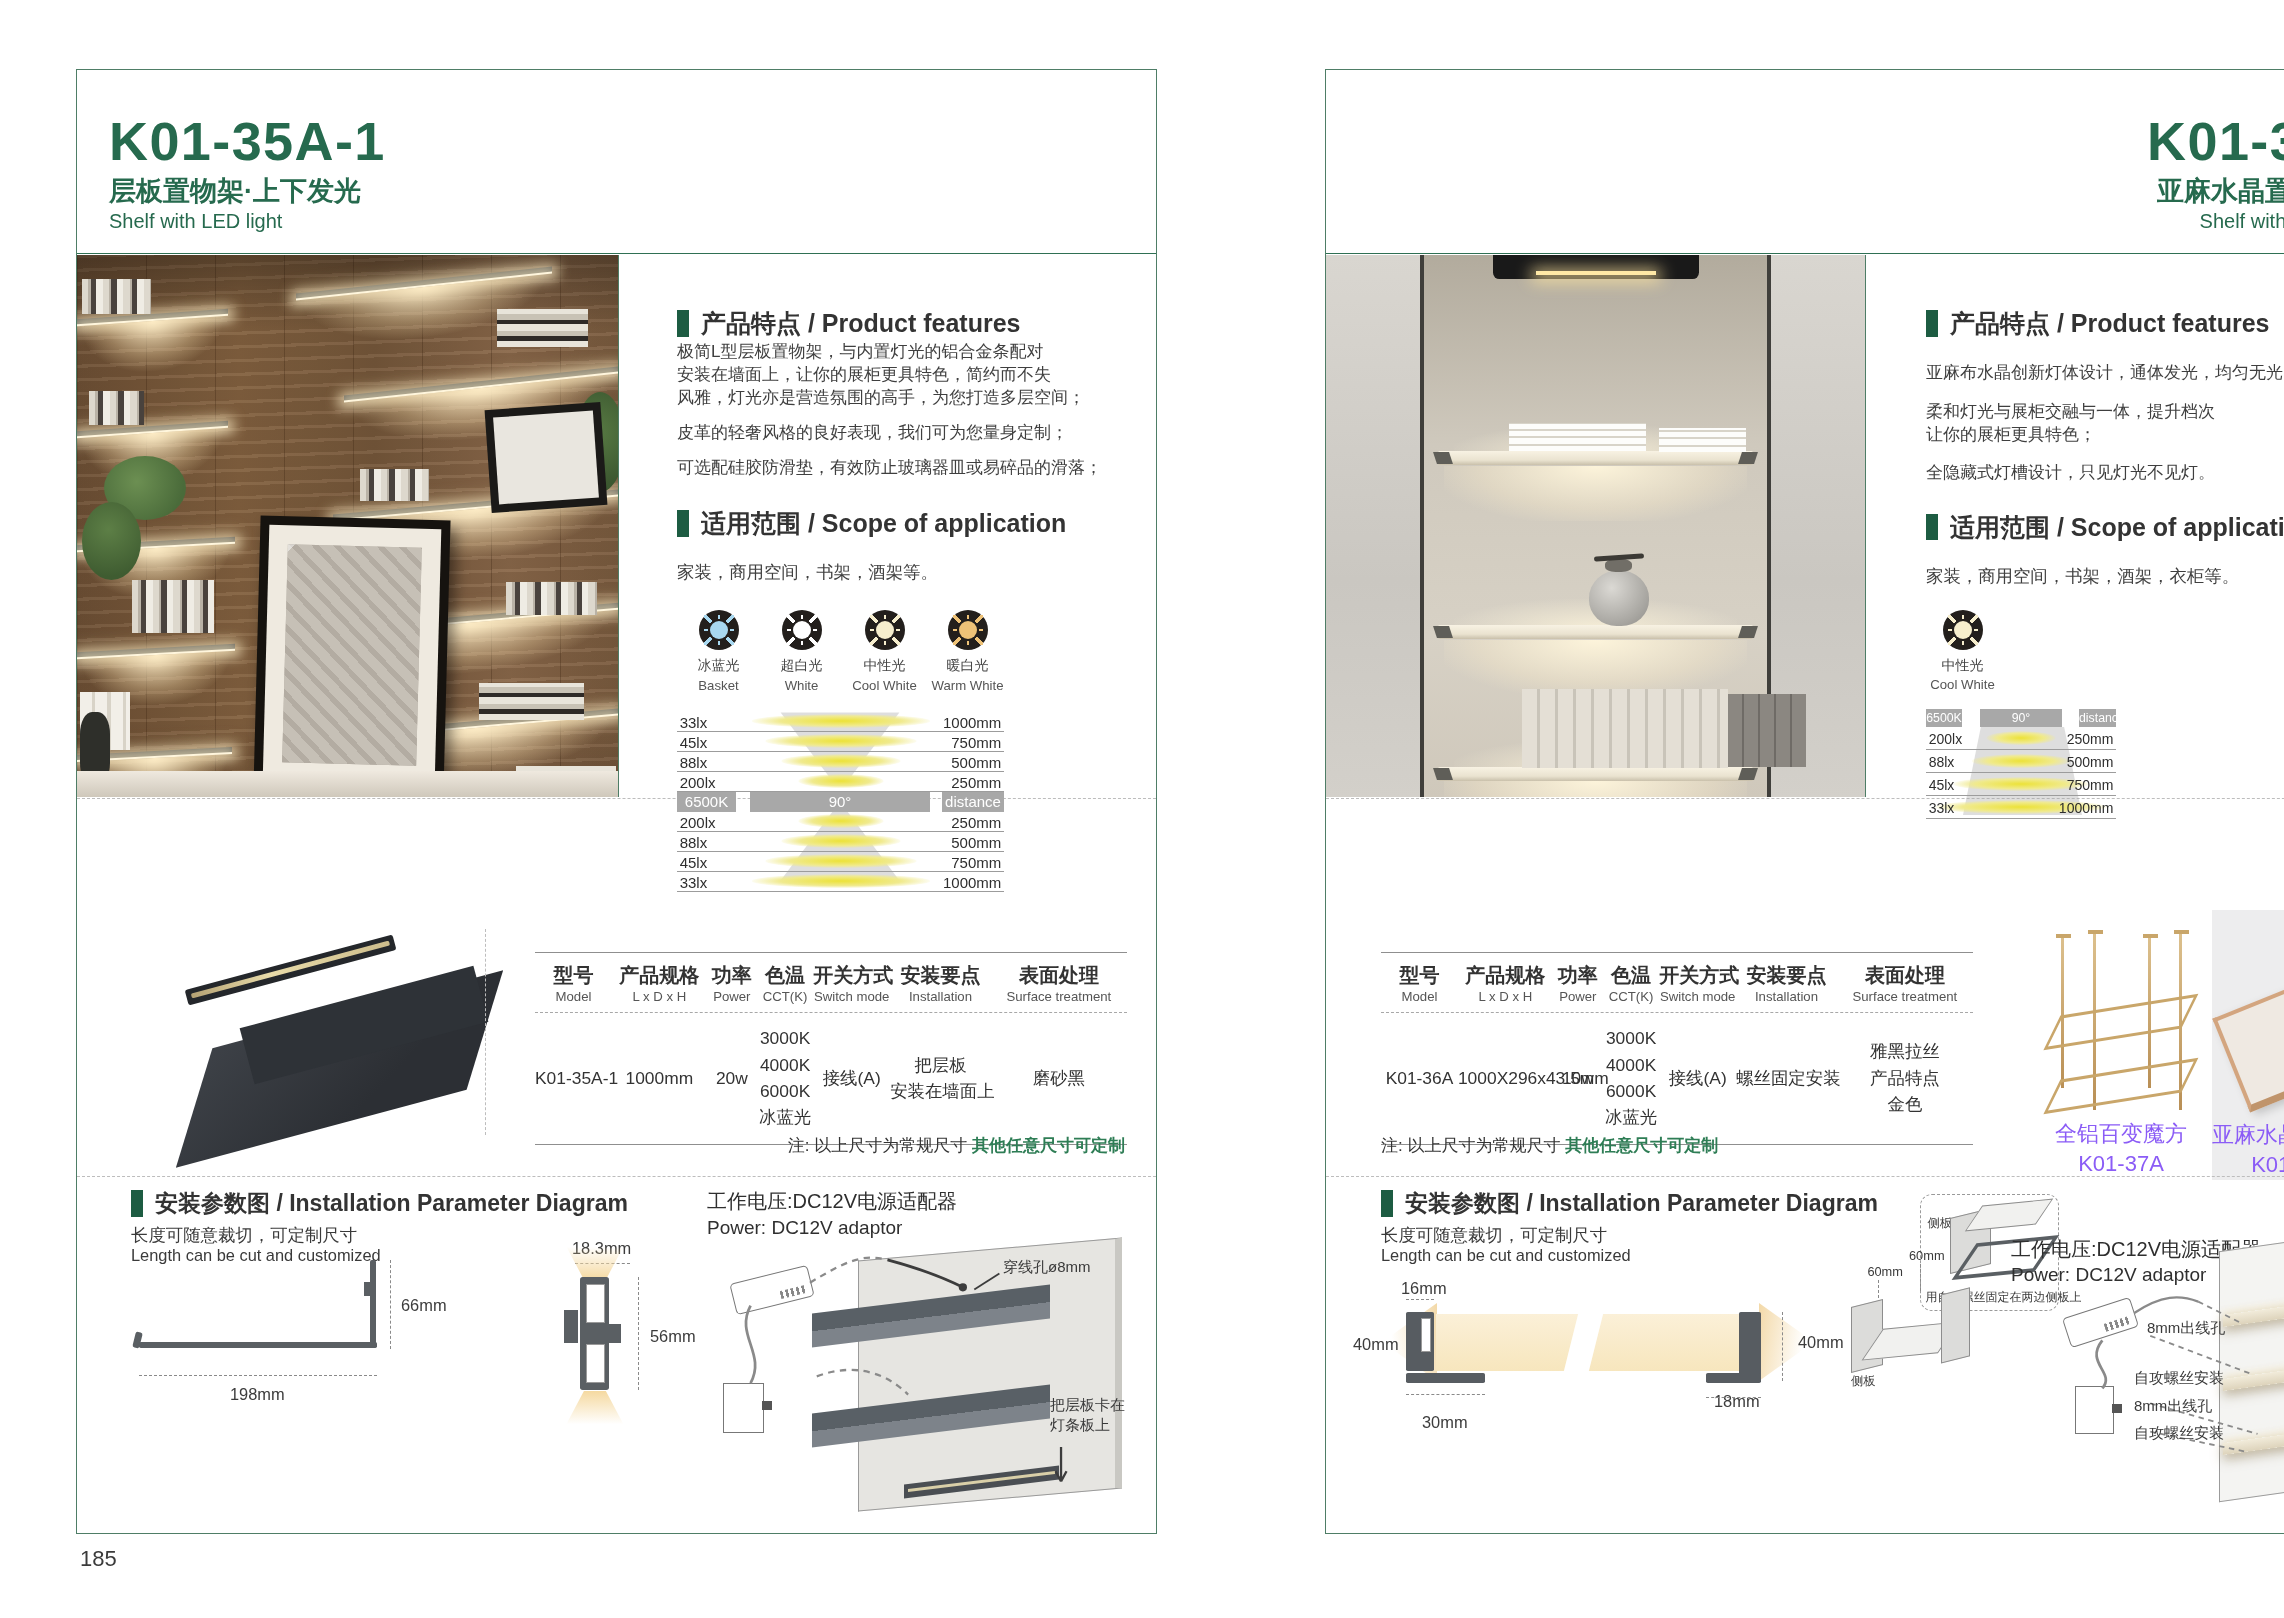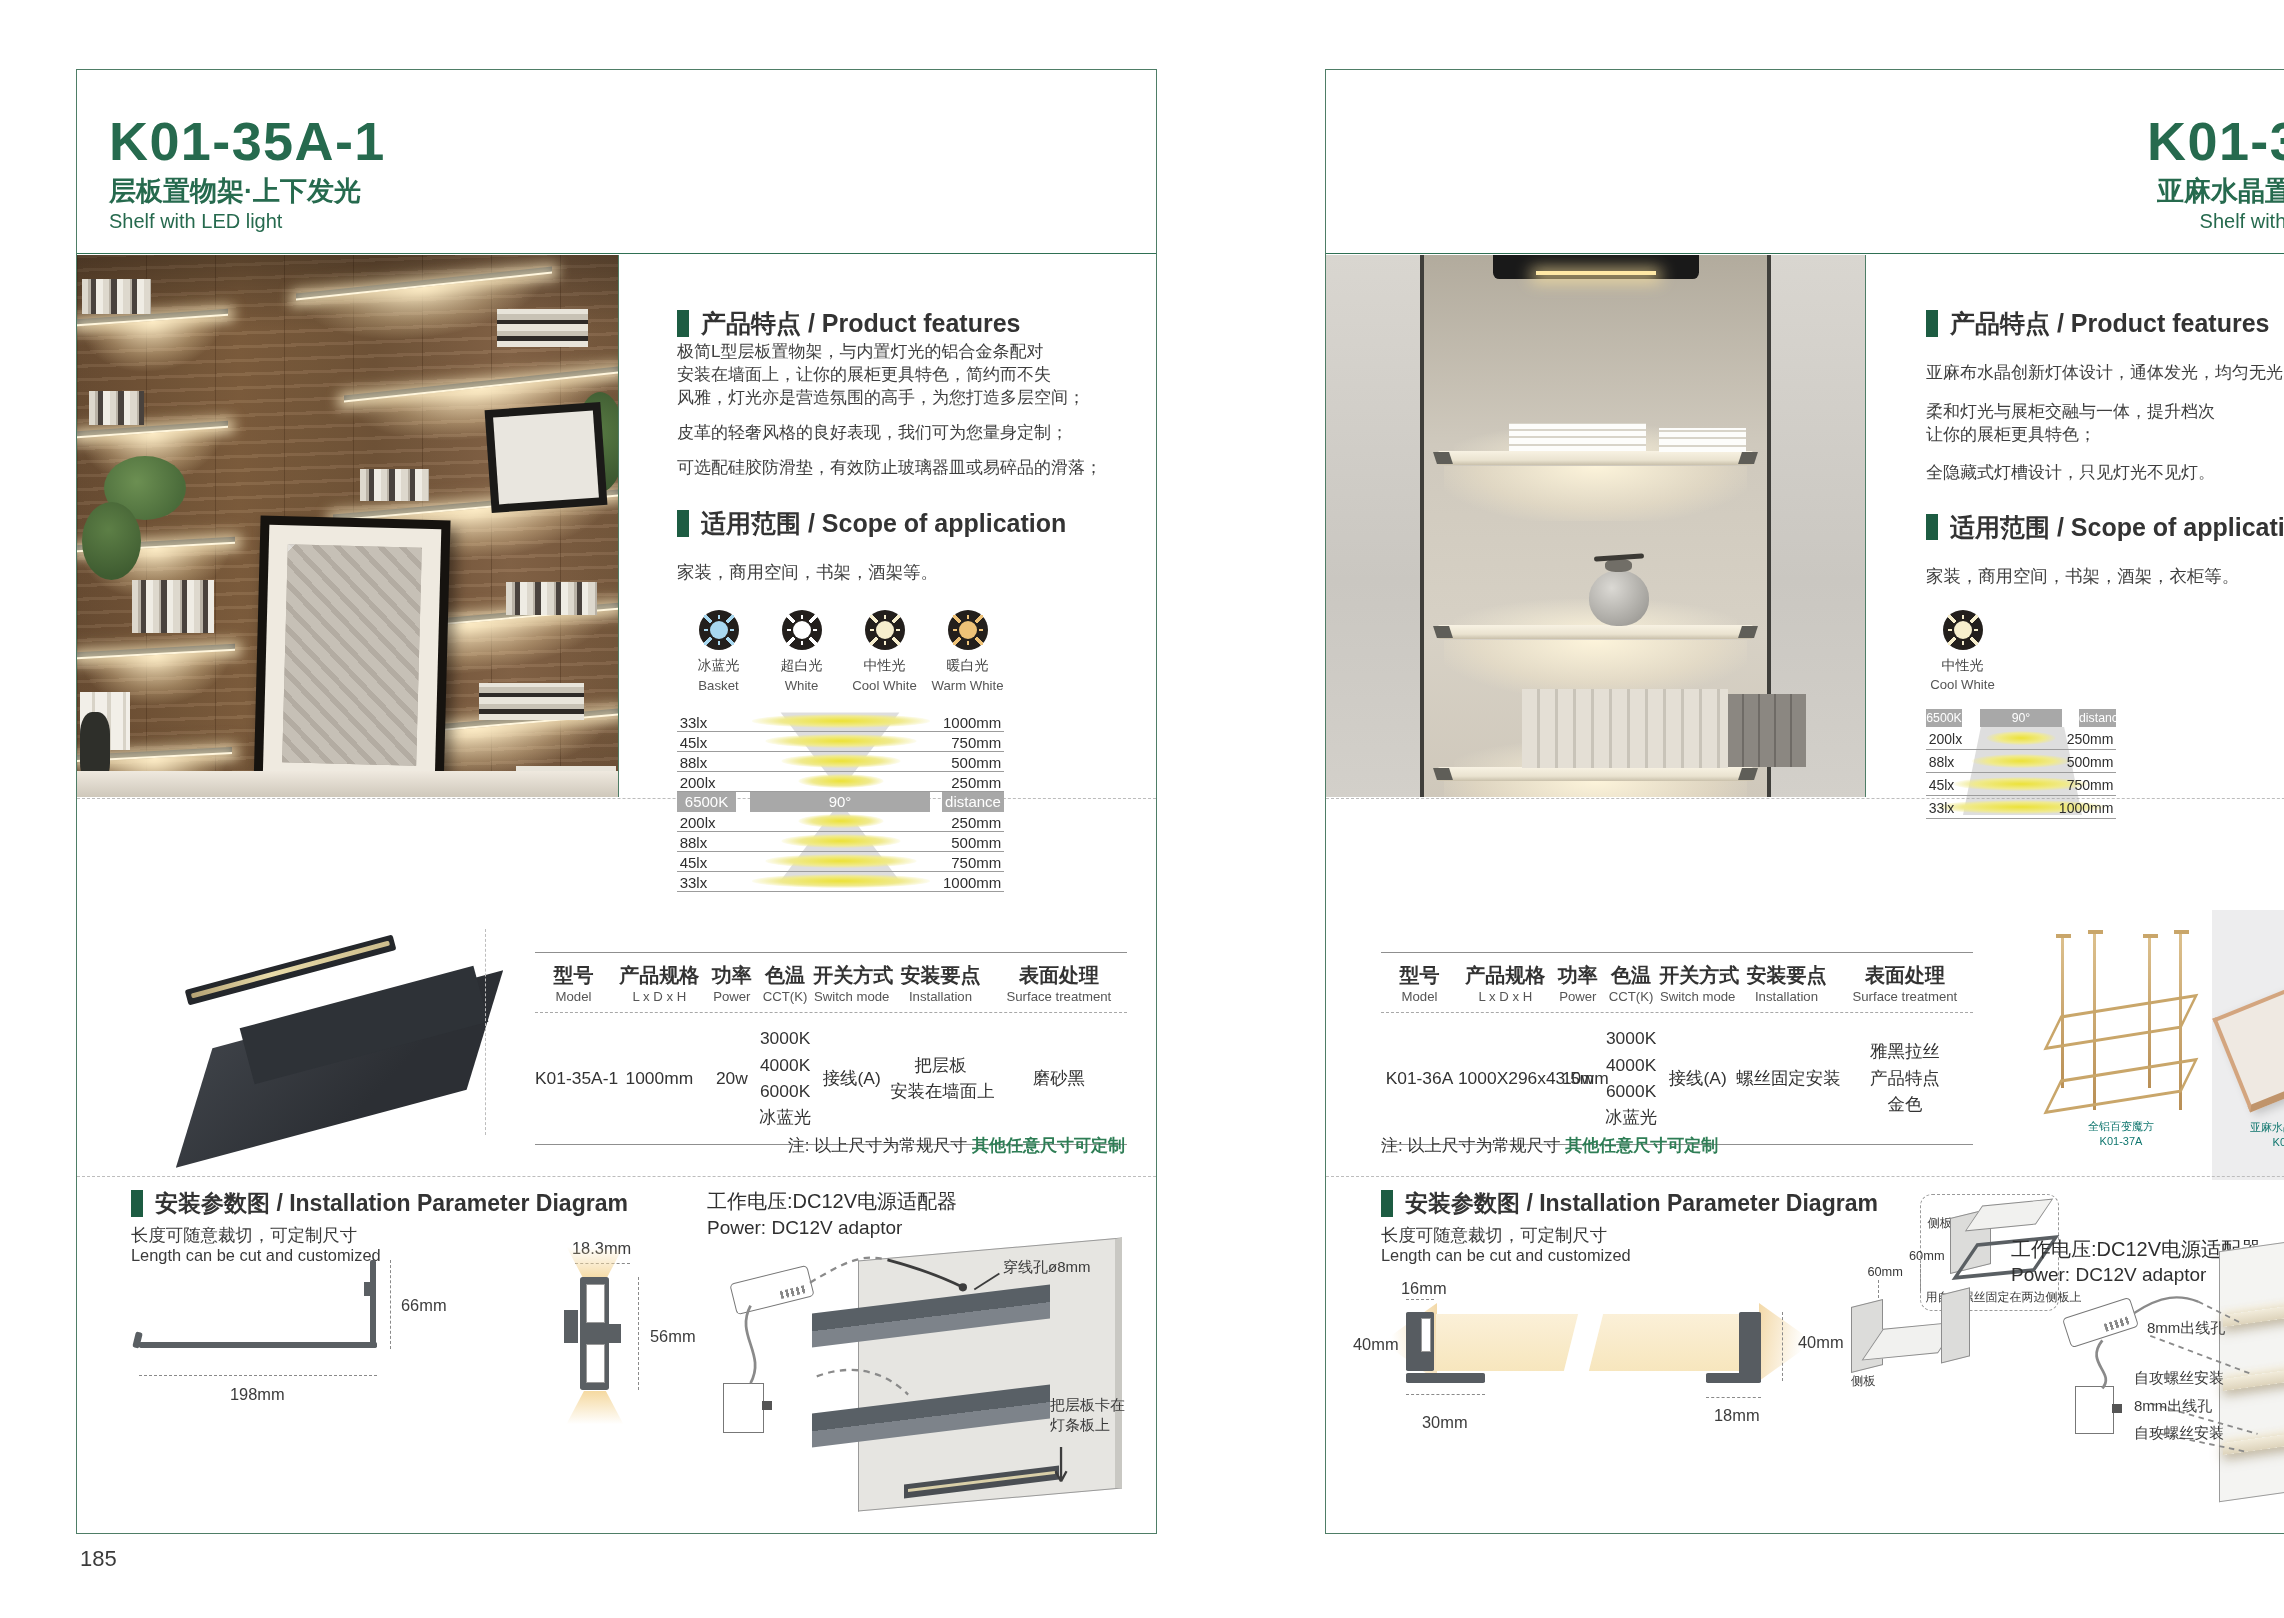--- a/index.html
+++ b/index.html
@@ -63,21 +63,21 @@
   .spec-head,.spec-body{display:grid;grid-template-columns:13% 16% 8.5% 9.5% 13% 17% 23%;}
   .spec-head{padding:11px 0 8.2px;border-bottom:1.4px dashed #a8a8a8;}
   .spec-body{padding:12px 0 13.7px;align-items:center;}
   .h-cn{font-size:20px;font-weight:bold;color:#333;text-align:center;line-height:1.1;}
   .h-en{font-size:13.2px;color:#555;text-align:center;margin-top:3.7px;line-height:1.1;}
   .cell{font-size:17.4px;color:#333;text-align:center;line-height:1.5;}
   .note{position:absolute;font-size:17px;color:#333;}
   .note .hl{color:#2e7d55;font-weight:bold;}
 
   
-  .cap{font-size:11px;color:#0f766e;text-align:center;line-height:1.35;}
+  .cap{font-size:22px;color:#8b5cf6;text-align:center;line-height:1.35;}
   .pagenum{position:absolute;top:1546px;font-size:22px;color:#3b3b3b;}
 
   
   .photo-left{position:absolute;left:0;top:185px;width:541px;height:542px;overflow:hidden;
     background:
       linear-gradient(180deg,rgba(0,0,0,.28),rgba(0,0,0,0) 14%,rgba(0,0,0,0) 86%,rgba(0,0,0,.12)),
       repeating-linear-gradient(90deg,rgba(50,28,10,.28) 0 1.4px,rgba(0,0,0,0) 1.4px 69px),
       repeating-linear-gradient(178deg,rgba(255,255,255,.05) 0 3.2px,rgba(0,0,0,.07) 3.2px 13.7px),
       linear-gradient(90deg,#6e5035,#83613f 30%,#75573a 55%,#8a684a 80%,#7a5b3e);}
   .floor{position:absolute;left:0;right:0;bottom:0;height:26.5px;background:linear-gradient(#efe9df,#cfc8bb);}
@@ -634,21 +634,21 @@
       <div class="xslot" style="right:2.7px;top:5.5px;width:8.2px;height:32px;"></div>
     </div>
     <div class="xp" style="left:53px;top:88px;width:79px;height:10px;border-radius:1.8px;"></div>
     <div class="xp" style="left:386px;top:27px;width:22px;height:69px;border-radius:1.8px;"></div>
     <div class="xp" style="left:353px;top:88px;width:55px;height:10px;border-radius:1.8px;"></div>
     <div class="dimline abs" style="left:53px;top:13.7px;width:28px;border-top:0.9px dashed #8a8a8a;"></div>
     <div class="dim-t nw" style="left:48px;top:-6.4px;">16mm</div>
     <div class="dim-t nw" style="left:0;top:50px;">40mm</div>
     <div class="dim-t nw" style="left:69px;top:128px;">30mm</div>
     <div class="dimline abs" style="left:53px;top:109px;width:79px;border-top:0.9px dashed #8a8a8a;"></div>
-    <div class="dim-t nw" style="left:361px;top:121px;">18mm</div>
+    <div class="dim-t nw" style="left:361px;top:107px;">18mm</div>
     <div class="dimline abs" style="left:353px;top:112px;width:55px;border-top:0.9px dashed #8a8a8a;"></div>
     <div class="dim-t nw" style="left:445px;top:48px;">40mm</div>
     <div class="dimline abs" style="left:429px;top:27px;height:69px;border-left:0.9px dashed #8a8a8a;"></div>
   </div>
 
   <div class="abs" style="left:525px;top:1124px;width:215px;height:196px;">
     <div class="inset-box">
       <div class="lbl nw" style="left:6.4px;top:20px;font-size:12.3px;">侧板</div>
       <div class="skew-panel" style="left:29px;top:18px;width:39px;height:54px;"></div>
       <div class="skew-flat" style="left:55px;top:7.3px;width:64px;height:24px;"></div>

